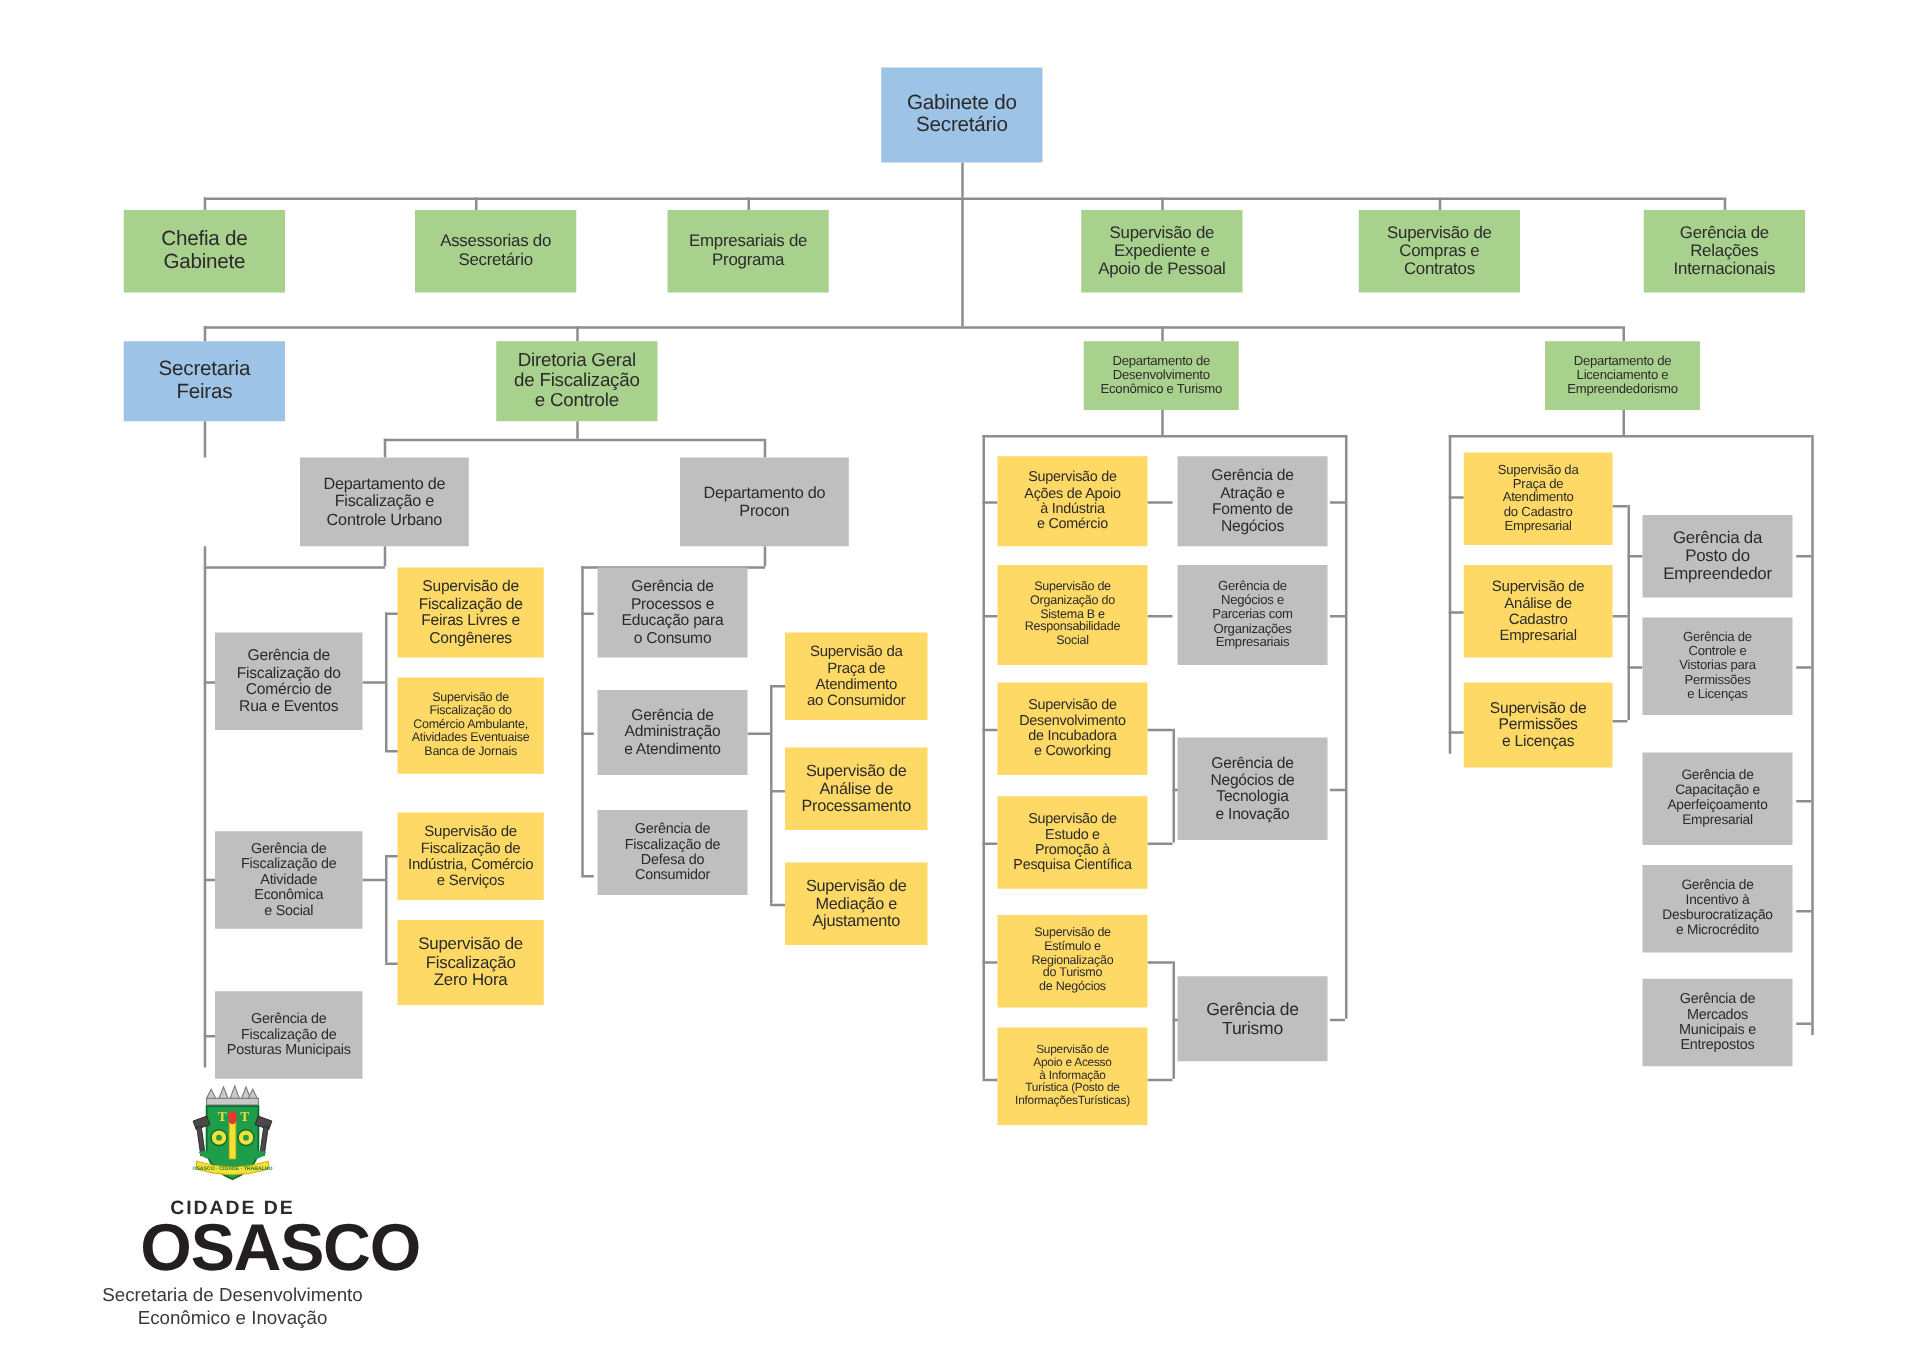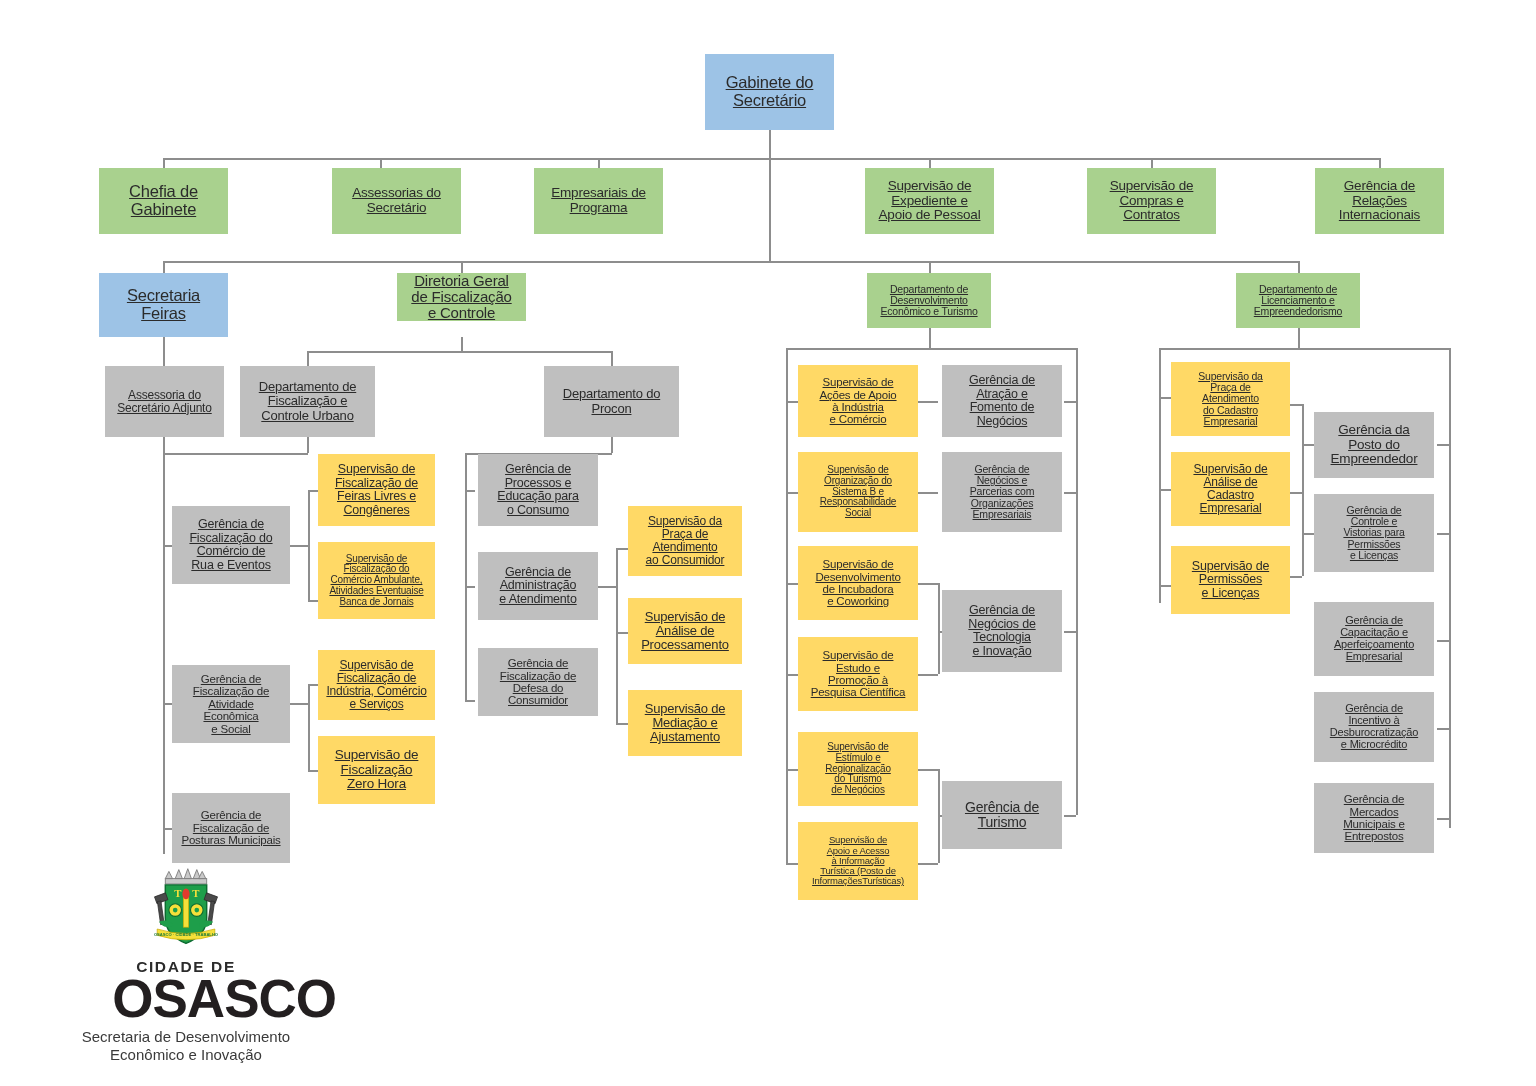--- a/index.html
+++ b/index.html
@@ -14,21 +14,20 @@
   .node {
     position: absolute;
     display: flex; align-items: center; justify-content: center;
     text-align: center;
     color: #2b2b2b;
     line-height: 1.08;
     padding: 2px 8px;
     white-space: pre-line;
     letter-spacing: -0.2px;
     font-stretch: condensed;
-    text-decoration: underline;
   }
   .blue   { background: #9dc3e6; }
   .green  { background: #a9d18e; }
   .gray   { background: #bfbfbf; }
   .yellow { background: #ffd966; }
 
   .ln { position: absolute; background: #8d8d8d; }
   .lnh { height: 1.6px; }
   .lnv { width: 1.6px; }
 
@@ -172,32 +171,30 @@
 Apoio de Pessoal</div>
   <div class="node green" style="left:1087px; top:168px; width:129px; height:66px; font-size:13.5px;">Supervisão de
 Compras e
 Contratos</div>
   <div class="node green" style="left:1315px; top:168px; width:129px; height:66px; font-size:13.5px;">Gerência de
 Relações
 Internacionais</div>
 
   <div class="node blue" style="left:99px; top:273px; width:129px; height:64px; font-size:16.5px;">Secretaria
 Feiras</div>
-  <div class="node green" style="left:397px; top:273px; width:129px; height:48px; font-size:15px;">Diretoria Geral
+  <div class="node green" style="left:397px; top:273px; width:129px; height:64px; font-size:15px;">Diretoria Geral
 de Fiscalização
 e Controle</div>
   <div class="node green" style="left:867px; top:273px; width:124px; height:55px; font-size:10.5px;">Departamento de
 Desenvolvimento
 Econômico e Turismo</div>
   <div class="node green" style="left:1236px; top:273px; width:124px; height:55px; font-size:10.5px;">Departamento de
 Licenciamento e
 Empreendedorismo</div>
 
-  <div class="node gray" style="left:105px; top:366px; width:119px; height:71px; font-size:12px;">Assessoria do
-Secretário Adjunto</div>
   <div class="node gray" style="left:240px; top:366px; width:135px; height:71px; font-size:13px;">Departamento de
 Fiscalização e
 Controle Urbano</div>
   <div class="node gray" style="left:544px; top:366px; width:135px; height:71px; font-size:13px;">Departamento do
 Procon</div>
 
   <div class="node gray" style="left:172px; top:506px; width:118px; height:78px; font-size:12.5px;">Gerência de
 Fiscalização do
 Comércio de
 Rua e Eventos</div>

